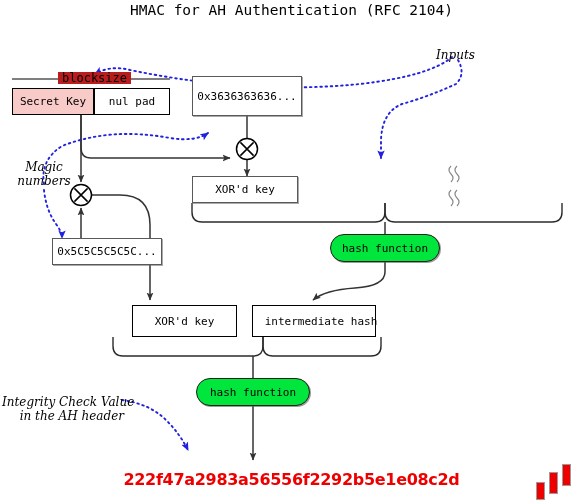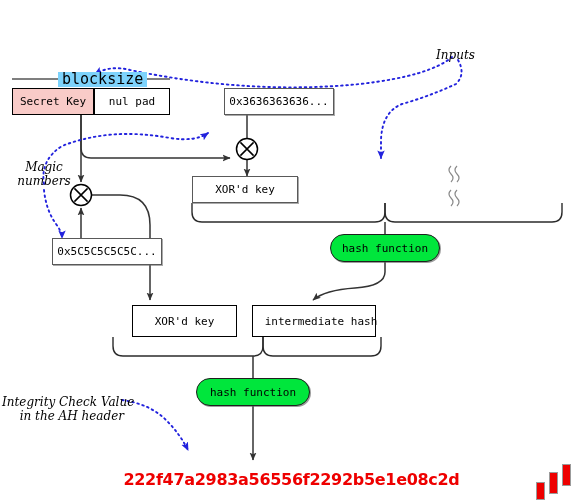--- a/index.html
+++ b/index.html
@@ -75,22 +75,22 @@
     left: 0;
     top: 2px;
     width: 583px;
     text-align: center;
     font-size: 14.5px;
     font-family: "DejaVu Sans Mono", "Liberation Mono", monospace;
     letter-spacing: 0px;
   }
   #blocksize-label {
     position: absolute;
-    font-size: 15px;
-    background: #7dd3fc;
+    font-size: 12px;
+    background: #b91c1c;
     padding: 0 4px;
     line-height: 1;
   }
   #digest {
     position: absolute;
     left: 0;
     top: 470px;
     width: 583px;
     text-align: center;
     color: #ee0000;
@@ -111,20 +111,21 @@
     background: #ee0000;
     border: 1px solid #9b9b9b;
     box-sizing: border-box;
   }
 </style>
 </head>
 <body>
 
 <div id="stage">
 
+  <div id="title">HMAC for AH Authentication (RFC 2104)</div>
 
   <svg id="wires" viewBox="0 0 583 502">
     <defs>
       <marker id="ah" markerWidth="9" markerHeight="9" refX="7.4" refY="4" orient="auto" markerUnits="userSpaceOnUse">
         <path d="M0,0.6 L8,4 L0,7.4 L1.7,4 Z" fill="#333333"></path>
       </marker>
       <marker id="ahb" markerWidth="10" markerHeight="10" refX="7.6" refY="4.3" orient="auto" markerUnits="userSpaceOnUse">
         <path d="M0,0.6 L8.6,4.3 L0,8 L1.9,4.3 Z" fill="#2222dd"></path>
       </marker>
     </defs>
@@ -183,21 +184,21 @@
       <path d="M122,400 Q150,404 166,420 Q180,434 188,450" marker-end="url(#ahb)"></path>
     </g>
   </svg>
 
   <div id="blocksize-label" style="left:58px; top:72px;">blocksize</div>
 
   <div class="node boxnode pink plain" style="left:12px; top:88px; width:82px; height:27px;">Secret Key</div>
 
   <div class="node boxnode plain" style="left:94px; top:88px; width:76px; height:27px;">nul pad</div>
 
-  <div class="node boxnode" style="left:192px; top:88px; width:110px; height:27px;margin-left:32px;">0x3636363636...</div>
+  <div class="node boxnode" style="left:192px; top:76px; width:110px; height:40px;">0x3636363636...</div>
 
   <div class="node boxnode" style="left:28px; top:238px; width:110px; height:27px;margin-left:24px;">0x5C5C5C5C5C...</div>
 
   <div class="node boxnode" style="left:192px; top:176px; width:106px; height:27px;">XOR'd key</div>
 
 
   <div class="node pill" style="left:330px; top:234px; width:110px; height:28px;">hash function</div>
 
   <div class="node boxnode plain" style="left:132px; top:305px; width:105px; height:32px;">XOR'd key</div>
 

